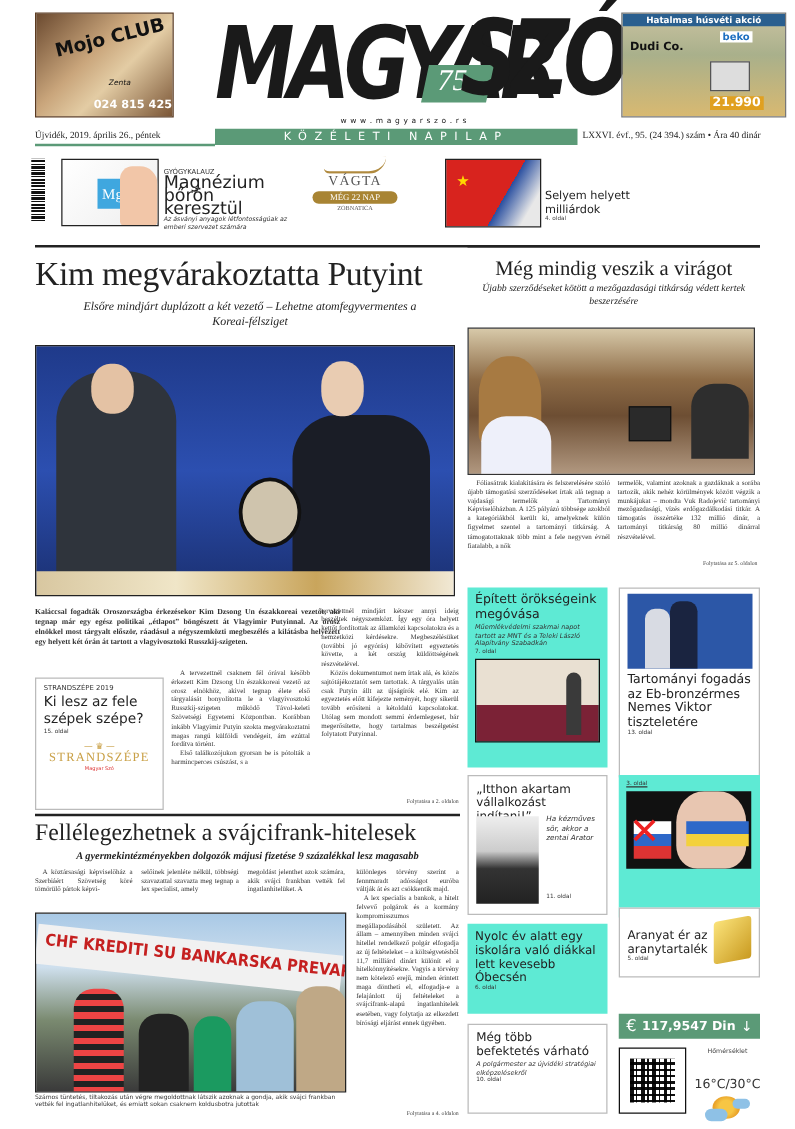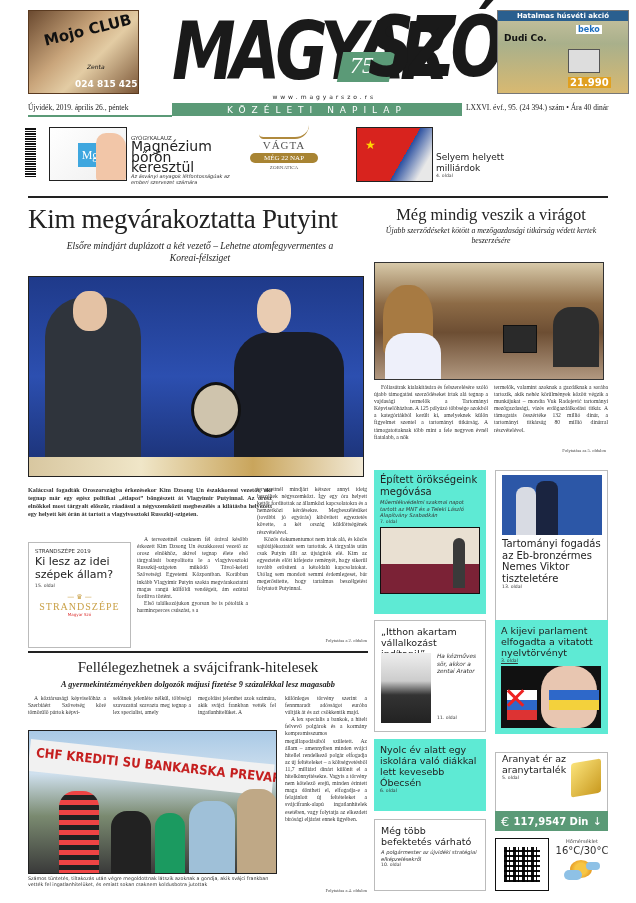--- a/index.html
+++ b/index.html
@@ -87,29 +87,29 @@
   <p style="text-indent:7px">Első találkozójukon gyorsan be is pótolták a harmincperces csúszást, s a</p>
 </div>
 <div class="abs serif txt" style="left:257px;top:486px;width:110px">
   <p>tervezettnél mindjárt kétszer annyi ideig beszéltek négyszemközt. Így egy óra helyett kettőt fordítottak az államközi kapcsolatokra és a nemzetközi kérdésekre. Megbeszélésüket (további jó egyórás) kibővített egyeztetés követte, a két ország küldöttségének részvételével.</p>
   <p style="text-indent:7px">Közös dokumentumot nem írtak alá, és közös sajtótájékoztatót sem tartottak. A tárgyalás után csak Putyin állt az újságírók elé. Kim az egyeztetés előtt kifejezte reményét, hogy sikerül tovább erősíteni a kétoldalú kapcsolatokat. Utólag sem mondott semmi érdemlegeset, bár megerősítette, hogy tartalmas beszélgetést folytatott Putyinnal.</p>
 </div>
 <div class="abs serif folyt" style="left:257px;top:638px;width:110px">Folytatása a 2. oldalon</div>
 
 <div class="abs boxw sans" style="left:28px;top:542px;width:103px;height:106px;padding:5px 6px">
   <div style="font-size:5.5px;color:#333">STRANDSZÉPE 2019</div>
-  <div style="font-size:11px;line-height:12.5px;color:#222;margin-top:2px">Ki lesz az idei szépek állam?</div>
+  <div style="font-size:11px;line-height:12.5px;color:#222;margin-top:2px">Ki lesz az fele szépek szépe?</div>
   <div style="font-size:4.6px;color:#333;margin-top:2px">15. oldal</div>
   <div style="text-align:center;color:#c9a046;font-size:7px;margin-top:5px">— ♛ —</div>
   <div class="serif" style="text-align:center;font-size:10px;color:#c9a046;letter-spacing:1px">STRANDSZÉPE</div>
   <div style="text-align:center;font-size:4px;color:#d33">Magyar Szó</div>
 </div>
 <div class="abs rule" style="left:28px;top:651px;width:340px;height:1.5px"></div>
 
-<div class="abs serif" style="left:28px;top:656px;width:340px;text-align:center;font-size:15px;line-height:22px;color:#222">Fellélegezhetnek a svájcifrank-hitelesek</div>
+<div class="abs serif" style="left:28px;top:656px;width:340px;font-size:19px;line-height:22px;color:#222">Fellélegezhetnek a svájcifrank-hitelesek</div>
 <div class="abs serif" style="left:28px;top:680px;width:340px;text-align:center;font-size:8.3px;font-style:italic;font-weight:bold;color:#222">A gyermekintézményekben dolgozók májusi fizetése 9 százalékkal lesz magasabb</div>
 <div class="abs serif txt" style="left:28px;top:695px;width:78px;text-indent:6px">A köztársasági képviselőház a Szerbiáért Szövetség köré tömörülő pártok képvi-</div>
 <div class="abs serif txt" style="left:113px;top:695px;width:78px">selőinek jelenléte nélkül, többségi szavazattal szavazta meg tegnap a lex specialist, amely</div>
 <div class="abs serif txt" style="left:198px;top:695px;width:78px">megoldást jelenthet azok számára, akik svájci frankban vették fel ingatlanhitelüket. A</div>
 <div class="abs serif txt" style="left:285px;top:695px;width:82px">
   <p>különleges törvény szerint a fennmaradt adósságot euróba váltják át és azt csökkentik majd.</p>
   <p style="text-indent:6px">A lex specialis a bankok, a hitelt felvevő polgárok és a kormány kompromisszumos megállapodásából született. Az állam – amennyiben minden svájci hitellel rendelkező polgár elfogadja az új feltételeket – a költségvetésből 11,7 milliárd dinárt különít el a hitelkönnyítésekre. Vagyis a törvény nem kötelező erejű, minden érintett maga döntheti el, elfogadja-e a felajánlott új feltételeket a svájcifrank-alapú ingatlanhitelek esetében, vagy folytatja az elkezdett bírósági eljárást ennek ügyében.</p>
 </div>
 <div class="abs photo" style="left:28px;top:730px;width:249px;height:144px;border:1px solid #222;background:linear-gradient(180deg,#a9c9e6 0%,#cfe0ee 30%,#7a8a70 60%,#3a3a3a 100%)">
   <div class="abs" style="left:2px;top:8px;width:245px;height:32px;background:#f1f1f1;transform:rotate(6deg);transform-origin:left top"></div>
@@ -153,35 +153,34 @@
   <div style="font-size:4.6px;color:#333">13. oldal</div>
 </div>
 
 <div class="abs boxw sans" style="left:374px;top:620px;width:112px;height:112px;padding:5px 6px">
   <div style="font-size:9.5px;line-height:11px;color:#222">„Itthon akartam vállalkozást indítani!”</div>
   <div style="position:absolute;left:6px;top:32px;width:50px;height:70px;background:linear-gradient(180deg,#eee 0%,#ccc 40%,#333 60%,#222 100%)"></div>
   <div style="position:absolute;left:62px;top:32px;width:44px;font-size:5.8px;line-height:7.6px;font-style:italic;color:#333">Ha kézműves sör, akkor a zentai Arator</div>
   <div style="position:absolute;left:62px;top:94px;font-size:4.6px;color:#333">11. oldal</div>
 </div>
 <div class="abs green sans" style="left:495px;top:620px;width:113px;height:114px;padding:5px 6px">
-  <div style="font-size:9.5px;line-height:11px;color:#222">A kijevi parlament elfogadta a vitatott nyelvtörvényt</div>
   <div style="font-size:4.6px;color:#333;text-decoration:underline">3. oldal</div>
   <div style="margin-top:3px;width:100px;height:62px;background:#111;position:relative;overflow:hidden">
     <div style="position:absolute;left:40px;top:0;width:56px;height:62px;background:#e8c6b1;border-radius:40% 40% 30% 30%"></div>
     <div style="position:absolute;left:48px;top:24px;width:50px;height:20px;background:linear-gradient(180deg,#2e68c9 50%,#f3d13c 50%)"></div>
     <div style="position:absolute;left:6px;top:24px;width:30px;height:30px;background:linear-gradient(180deg,#fff 33%,#2e68c9 33%,#2e68c9 66%,#d33 66%)"></div>
     <div style="position:absolute;left:2px;top:18px;font-size:30px;color:#e22;line-height:30px">✕</div>
   </div>
 </div>
 
 <div class="abs green sans" style="left:374px;top:739px;width:112px;height:72px;padding:5px 6px">
   <div style="font-size:9.5px;line-height:11px;color:#222">Nyolc év alatt egy iskolára való diákkal lett kevesebb Óbecsén</div>
   <div style="font-size:4.6px;color:#333">6. oldal</div>
 </div>
-<div class="abs boxw sans" style="left:495px;top:752px;width:113px;height:68px;padding:0 6px">
+<div class="abs boxw sans" style="left:495px;top:726px;width:113px;height:56px;padding:16px 6px">
   <div style="font-size:9.5px;line-height:11px;color:#222;width:68px">Aranyat ér az aranytartalék</div>
   <div style="font-size:4.6px;color:#333">5. oldal</div>
   <div style="position:absolute;right:6px;top:8px;width:30px;height:34px;background:linear-gradient(135deg,#fbe37a,#c99a20);border-radius:3px;transform:skewY(-10deg)"></div>
 </div>
 
 <div class="abs boxw sans" style="left:374px;top:819px;width:112px;height:72px;padding:5px 6px">
   <div style="font-size:9.5px;line-height:11px;color:#222">Még több befektetés várható</div>
   <div style="font-size:5.2px;line-height:6.6px;font-style:italic;color:#333;margin-top:2px">A polgármester az újvidéki stratégiai elképzelésekről</div>
   <div style="font-size:4.6px;color:#333">10. oldal</div>
 </div>
@@ -192,19 +191,19 @@
   <span style="font-size:11px">↓</span>
 </div>
 
 <div class="abs" style="left:495px;top:838px;width:54px;height:53px;border:1.5px solid #111;background:#fff;padding:8px">
   <div style="width:100%;height:100%;background:
     repeating-linear-gradient(90deg,#111 0 3px,#fff 3px 5px,#111 5px 6px,#fff 6px 9px),
     repeating-linear-gradient(0deg,#111 0 2px,#fff 2px 5px);background-blend-mode:multiply"></div>
 </div>
 <div class="abs sans" style="left:552px;top:838px;width:60px;text-align:center">
   <div style="font-size:5px;color:#444">Hőmérséklet</div>
-  <div style="font-size:10px;color:#333;margin-top:1px">16°C/30°C</div>
+  <div style="font-size:10px;color:#333;margin-top:18px">16°C/30°C</div>
   <div style="position:relative;width:40px;height:24px;margin:2px auto 0">
     <div style="position:absolute;left:8px;top:2px;width:22px;height:18px;background:radial-gradient(circle,#f7c644 40%,#e9a22a 70%);border-radius:50%"></div>
     <div style="position:absolute;left:2px;top:12px;width:18px;height:10px;background:#8ec1e6;border-radius:8px"></div>
     <div style="position:absolute;left:24px;top:4px;width:14px;height:8px;background:#8ec1e6;border-radius:6px"></div>
   </div>
 </div>
 
 </body></html>

